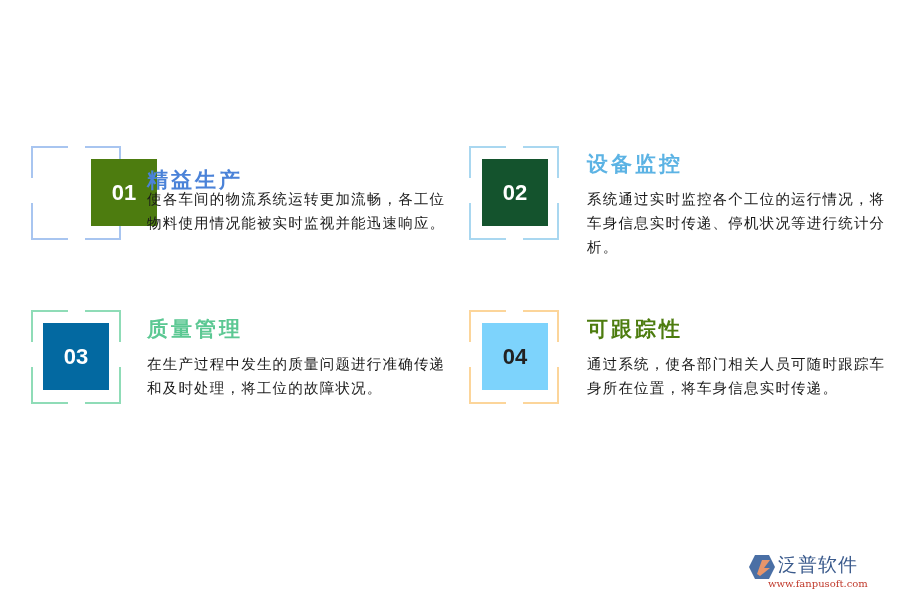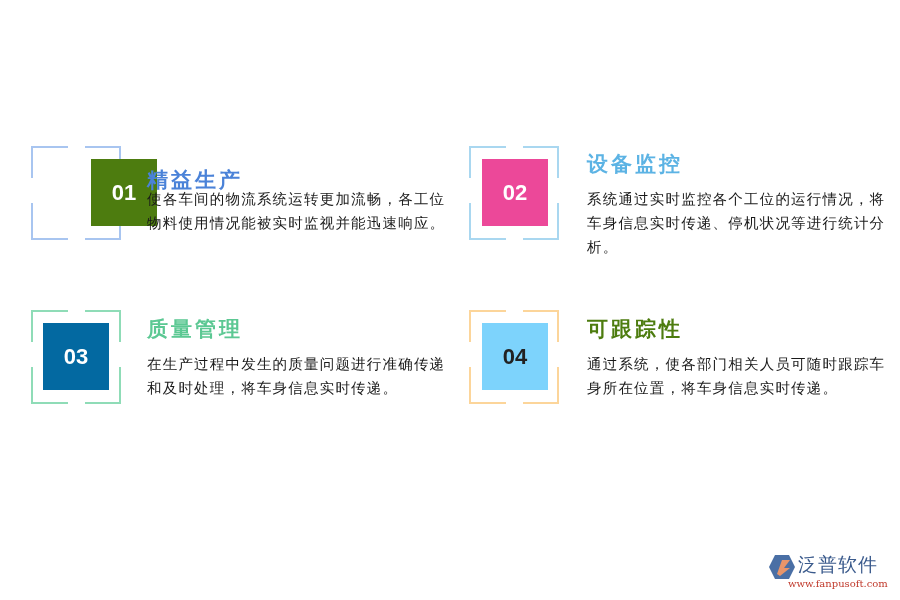--- a/index.html
+++ b/index.html
@@ -14,21 +14,21 @@
       position: absolute; width: 66px; height: 67px; display: flex; align-items: center; justify-content: center;
       font-family: "Liberation Sans", sans-serif; font-weight: bold; font-size: 22px; color: #ffffff;
     }
     .title {
       position: absolute; font-size: 21px; font-weight: bold; letter-spacing: 3px; white-space: nowrap;
     }
     .desc {
       position: absolute; width: 300px; font-size: 14.5px; font-weight: normal; color: #1a1a1a;
       line-height: 24px; letter-spacing: 1.2px;
     }
-    .logo { position: absolute; left: 768px; top: 552px; width: 125px; height: 45px; }
+    .logo { position: absolute; left: 748px; top: 552px; width: 125px; height: 45px; }
     .logo-text { position: absolute; left: 30px; top: 0px; font-size: 19px; color: #3a5a8c; letter-spacing: 1px; white-space: nowrap; }
     .logo-url { position: absolute; left: 20px; top: 26px; font-size: 10px; color: #c0392b; font-family: "DejaVu Serif", serif; white-space: nowrap; }
   </style>
 </head>
 <body>
 
 <div class="card" style="left:0;top:0;">
   <div class="frame" style="left:31px;top:146px;">
     <div class="seg" style="left:0;top:0;width:37px;height:2px;background:#a8c5f0;"></div>
     <div class="seg" style="left:54px;top:0;width:36px;height:2px;background:#a8c5f0;"></div>
@@ -48,39 +48,39 @@
   <div class="frame" style="left:469px;top:146px;">
     <div class="seg" style="left:0;top:0;width:37px;height:2px;background:#a9d7f0;"></div>
     <div class="seg" style="left:54px;top:0;width:36px;height:2px;background:#a9d7f0;"></div>
     <div class="seg" style="left:0;bottom:0;width:37px;height:2px;background:#a9d7f0;"></div>
     <div class="seg" style="left:54px;bottom:0;width:36px;height:2px;background:#a9d7f0;"></div>
     <div class="seg" style="left:0;top:0;width:2px;height:32px;background:#a9d7f0;"></div>
     <div class="seg" style="left:0;bottom:0;width:2px;height:37px;background:#a9d7f0;"></div>
     <div class="seg" style="right:0;top:0;width:2px;height:32px;background:#a9d7f0;"></div>
     <div class="seg" style="right:0;bottom:0;width:2px;height:37px;background:#a9d7f0;"></div>
   </div>
-  <div class="square" style="left:482px;top:159px;background:#ec4899;">02</div>
+  <div class="square" style="left:482px;top:159px;background:#14532d;">02</div>
   <div class="title" style="left:587px;top:150px;color:#5cb3e4;">设备监控</div>
   <div class="desc" style="left:587px;top:187px;">系统通过实时监控各个工位的运行情况，将车身信息实时传递、停机状况等进行统计分析。</div>
 </div>
 
 <div class="card" style="left:0;top:0;">
   <div class="frame" style="left:31px;top:310px;">
     <div class="seg" style="left:0;top:0;width:37px;height:2px;background:#8fdcb7;"></div>
     <div class="seg" style="left:54px;top:0;width:36px;height:2px;background:#8fdcb7;"></div>
     <div class="seg" style="left:0;bottom:0;width:37px;height:2px;background:#8fdcb7;"></div>
     <div class="seg" style="left:54px;bottom:0;width:36px;height:2px;background:#8fdcb7;"></div>
     <div class="seg" style="left:0;top:0;width:2px;height:32px;background:#8fdcb7;"></div>
     <div class="seg" style="left:0;bottom:0;width:2px;height:37px;background:#8fdcb7;"></div>
     <div class="seg" style="right:0;top:0;width:2px;height:32px;background:#8fdcb7;"></div>
     <div class="seg" style="right:0;bottom:0;width:2px;height:37px;background:#8fdcb7;"></div>
   </div>
   <div class="square" style="left:43px;top:323px;background:#0369a1;">03</div>
   <div class="title" style="left:147px;top:315px;color:#5cc893;">质量管理</div>
-  <div class="desc" style="left:147px;top:352px;">在生产过程中发生的质量问题进行准确传递和及时处理，将车身信息实时传递。</div>
+  <div class="desc" style="left:147px;top:352px;">在生产过程中发生的质量问题进行准确传递和及时处理，将工位的故障状况。</div>
 </div>
 
 <div class="card" style="left:0;top:0;">
   <div class="frame" style="left:469px;top:310px;">
     <div class="seg" style="left:0;top:0;width:37px;height:2px;background:#fcd59a;"></div>
     <div class="seg" style="left:54px;top:0;width:36px;height:2px;background:#fcd59a;"></div>
     <div class="seg" style="left:0;bottom:0;width:37px;height:2px;background:#fcd59a;"></div>
     <div class="seg" style="left:54px;bottom:0;width:36px;height:2px;background:#fcd59a;"></div>
     <div class="seg" style="left:0;top:0;width:2px;height:32px;background:#fcd59a;"></div>
     <div class="seg" style="left:0;bottom:0;width:2px;height:37px;background:#fcd59a;"></div>

